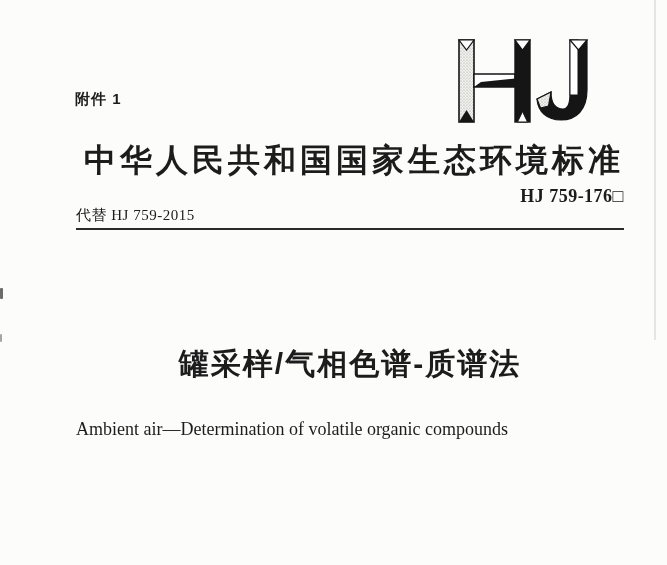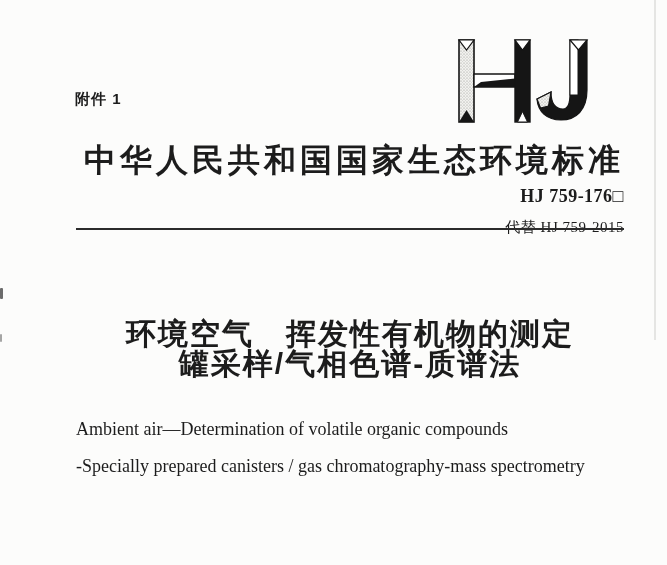--- a/index.html
+++ b/index.html
@@ -36,21 +36,21 @@
   .masthead-title{
     top:139px;text-align:right;
     font-weight:bold;font-size:32px;letter-spacing:4px;
     white-space:nowrap;
   }
   .std-no{
     top:186px;text-align:right;
     font-weight:bold;font-size:18px;letter-spacing:.5px;
   }
   .replaces{
-    top:218px;text-align:right;
+    top:206px;text-align:left;
     font-size:15px;letter-spacing:.5px;
   }
   .rule{
     top:228px;height:2px;background:#2b2b2b;
   }
   .cn-title{
     text-align:center;font-family:"Liberation Sans","DejaVu Sans",sans-serif;
     font-weight:bold;font-size:30px;letter-spacing:2px;white-space:nowrap;
   }
   .cn-title.l1{top:314px;}
@@ -107,22 +107,20 @@
   </div>
 
   <div class="col masthead-title">中华人民共和国国家生态环境标准</div>
 
   <div class="col std-no">HJ 759-176□</div>
 
   <div class="col replaces">代替 HJ 759-2015</div>
 
   <div class="col rule"></div>
 
-  <div class="col cn-title l1">环境空气　挥发性有机物的测定</div>
 
   <div class="col cn-title l2">罐采样/气相色谱-质谱法</div>
 
   <div class="col en-title l1">Ambient air—Determination of volatile organic compounds</div>
 
-  <div class="col en-title l2">-Specially prepared canisters / gas chromatography-mass spectrometry</div>
 
 
 </div>
 
 </body></html>

